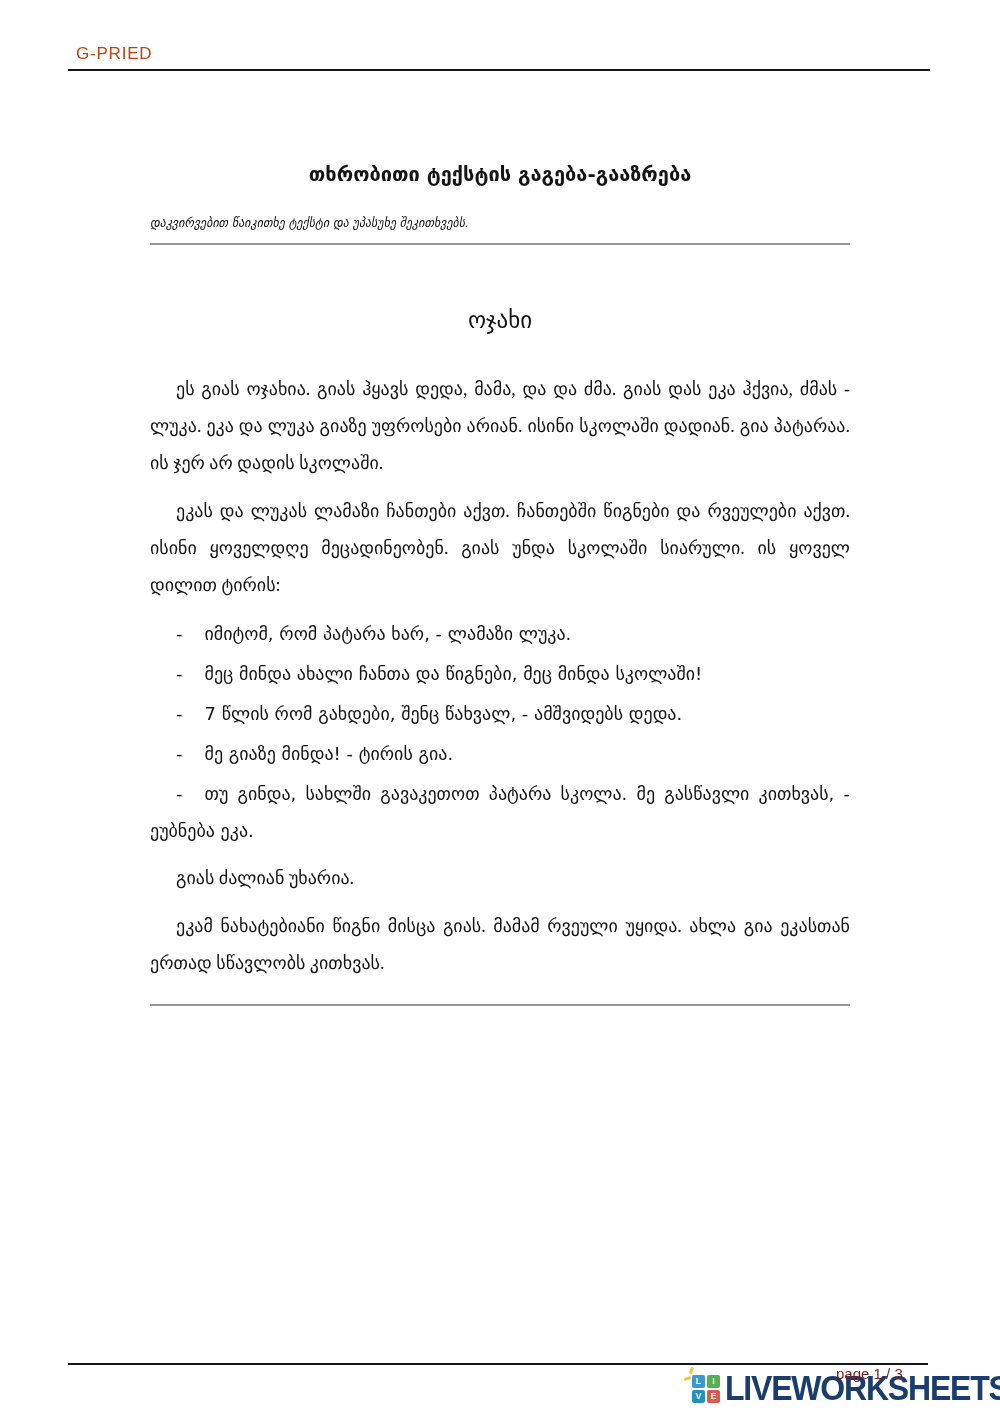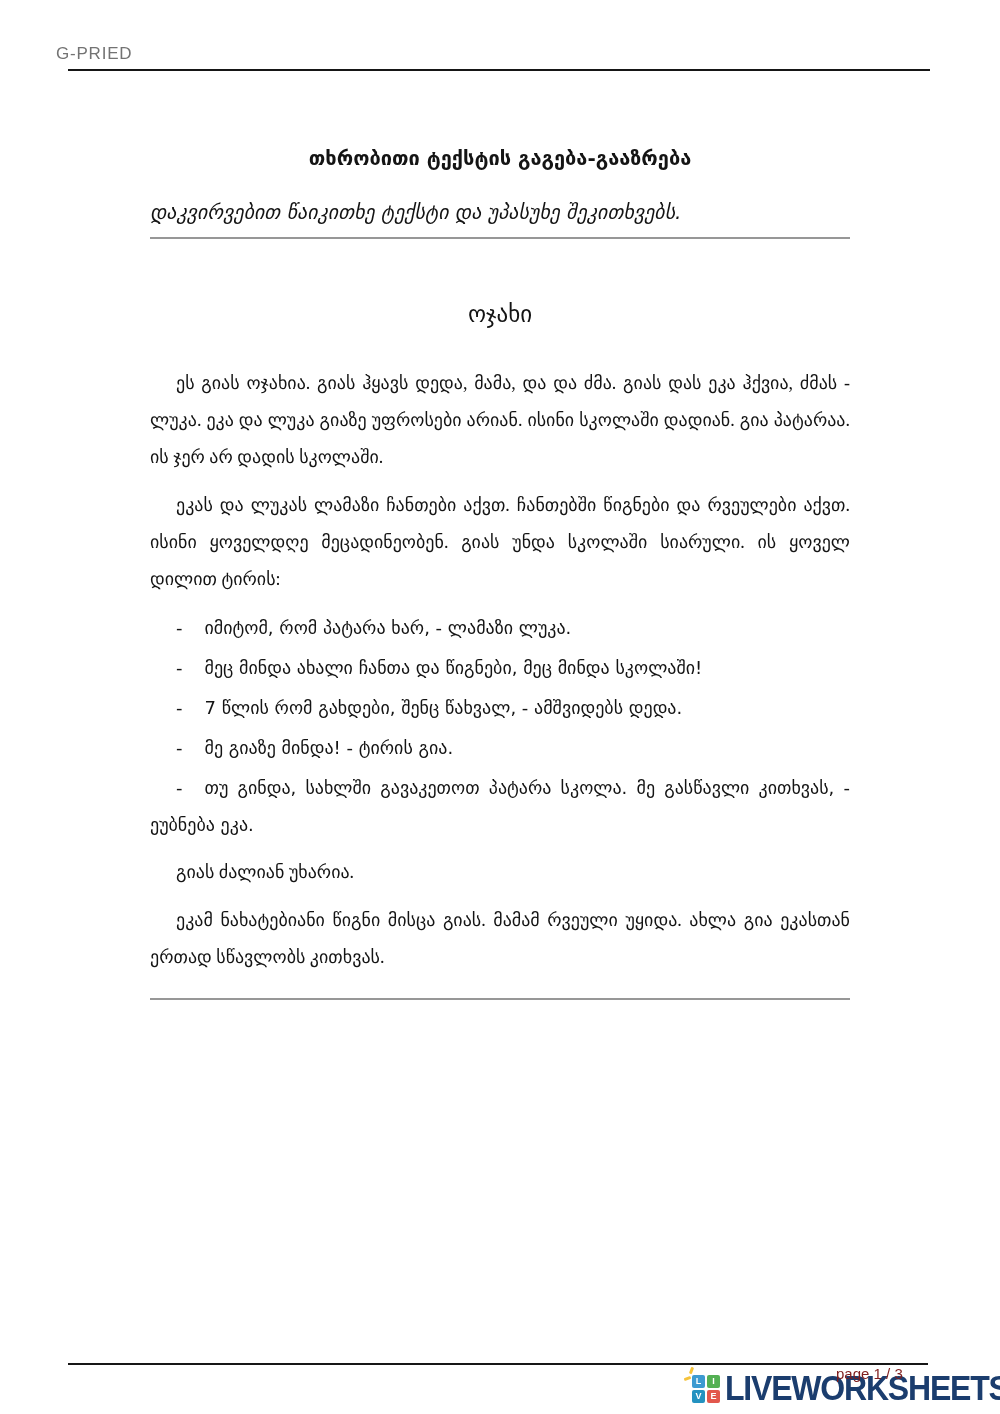--- a/index.html
+++ b/index.html
@@ -8,40 +8,40 @@
     width:1000px; height:1414px;
     margin:0 auto;
     background:#ffffff;
     font-family:"DejaVu Sans", sans-serif;
     color:#141414;
     overflow:hidden;
   }
 
   
   .brand {
-    position:absolute; left:56px; top:44px;
+    position:absolute; left:76px; top:44px;
     font-family:"Liberation Sans", sans-serif;
-    font-size:17px; letter-spacing:0.8px; color:#737373;
+    font-size:17px; letter-spacing:0.8px; color:#c2410c;
   }
   .top-rule {
     position:absolute; left:68px; top:69px;
     width:862px; height:2px; background:#161616;
   }
 
   
   .content {
-    position:absolute; left:150px; top:146px; width:700px;
+    position:absolute; left:150px; top:162px; width:700px;
   }
   .ws-title {
     margin:0 0 30px 0;
     text-align:center; font-weight:bold; font-size:20px;
   }
   .ws-instruction {
     margin:0 0 13px 0;
-    font-style:italic; font-size:20px;
+    font-style:italic; font-size:12px;
   }
   .rule-gray {
     border:none; height:2px; background:#979797; margin:0;
   }
   .story-title {
     margin:62px 0 38px 0;
     text-align:center; font-weight:normal; font-size:23px;
   }
   .para {
     margin:0 0 11px 0;

